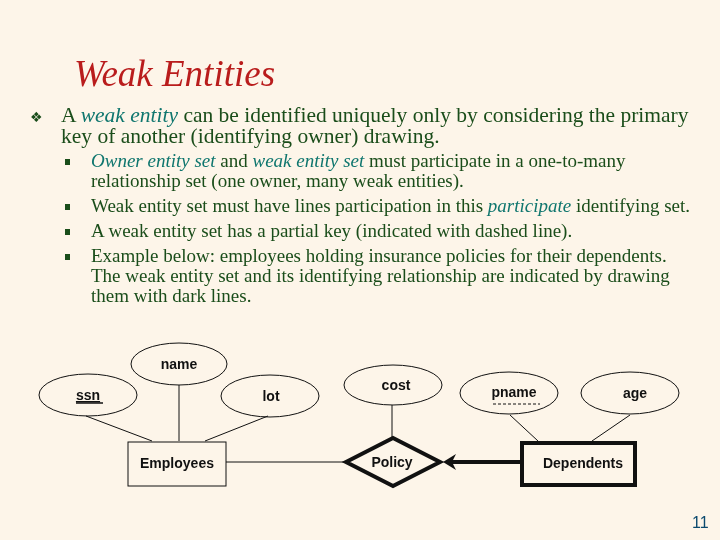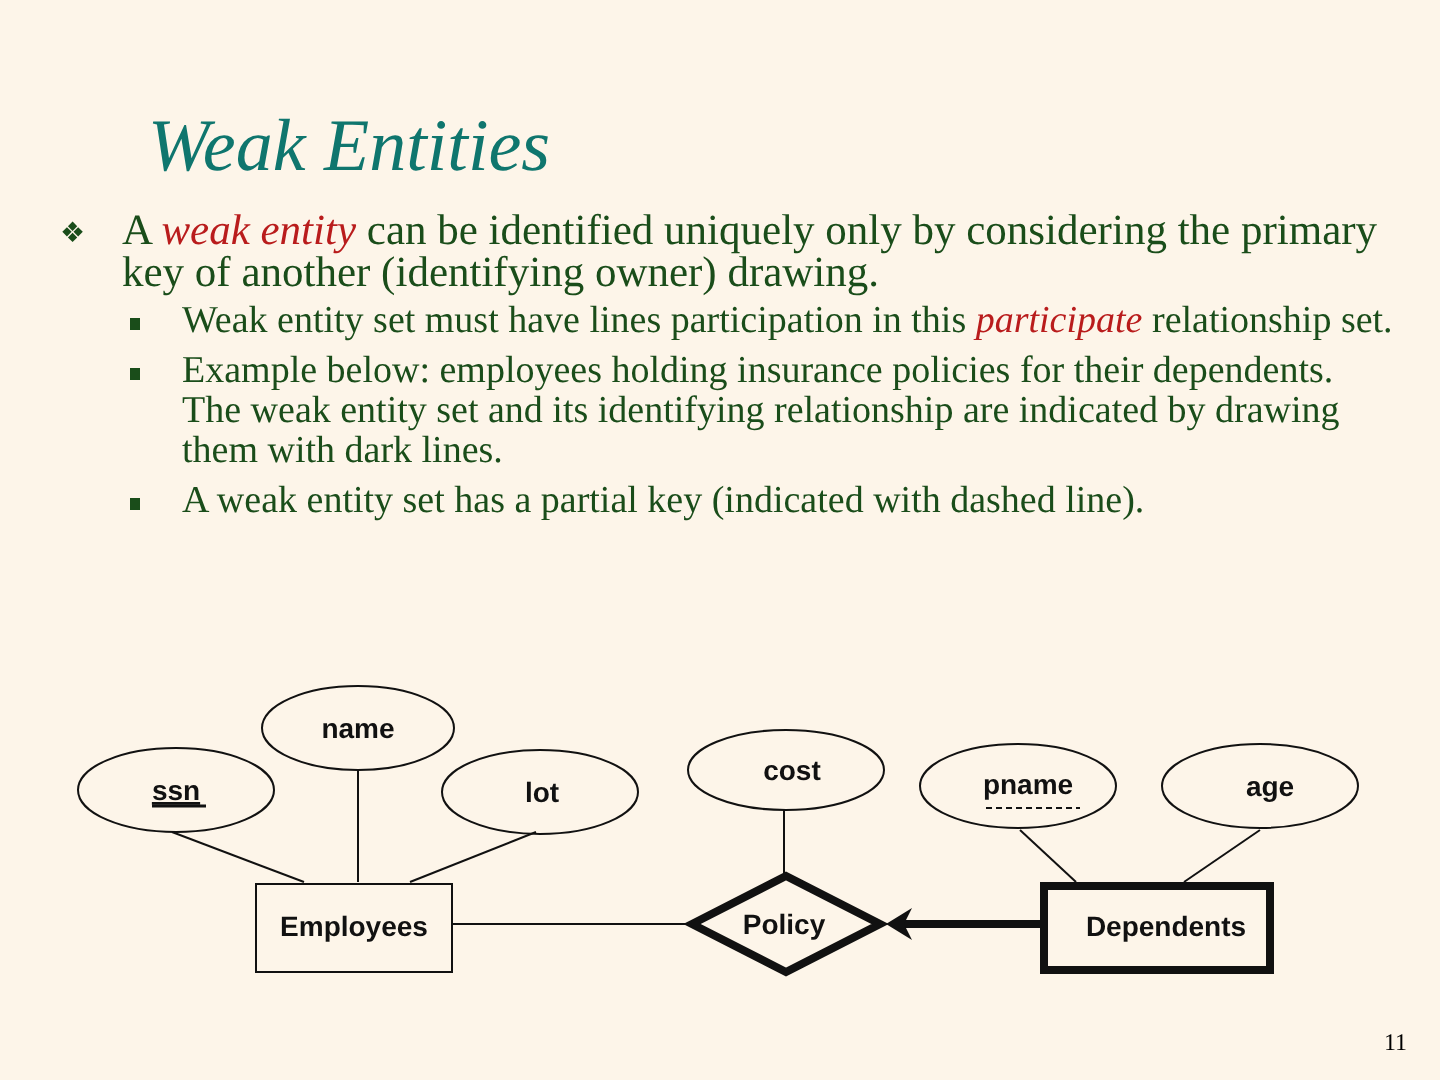--- a/index.html
+++ b/index.html
@@ -1,45 +1,46 @@
 <!DOCTYPE html>
 <html><head>
 <meta charset="utf-8">
 <style>
   html, body { margin:0; padding:0; }
   body { width:720px; height:540px; background:#fdf5e9; position:relative; overflow:hidden;
          font-family:"Liberation Serif", "DejaVu Serif", serif; }
-  .title { position:absolute; left:74px; top:52px; font-size:37px; font-style:italic; color:#0f766e;
+  .title { position:absolute; left:74px; top:52px; font-size:37px; font-style:italic; color:#b91c1c;
            font-family:"Liberation Serif", serif; }
-  .red { color:#b91c1c; font-style:italic; }
+  .red { color:#0f766e; font-style:italic; }
   .it { }
   .b1 { position:absolute; left:30px; top:105px; width:680px; font-size:21.5px; line-height:21px; color:#1a4d1a; }
   .b1 .dia { position:absolute; left:0; top:2px; font-size:14px; color:#1a4d1a; }
   .b1 .txt { margin-left:31px; }
   .subs { position:absolute; left:60px; top:151px; width:640px; font-size:19px; line-height:20px; color:#1a4d1a; }
   .sub { position:relative; padding-left:31px; margin-bottom:5px; }
   .sub .sq { position:absolute; left:5px; top:8px; width:5px; height:6px; background:#1a4d1a; }
   .diag { position:absolute; left:0; top:0; }
   .node-text { font-family:"Liberation Sans", "DejaVu Sans", sans-serif; font-weight:bold; font-size:14px; fill:#111; }
-  .pnum { position:absolute; left:692px; top:514px; font-family:Liberation Serif, serif; font-size:12px; color:#000000; }
+  .pnum { position:absolute; left:692px; top:514px; font-family:Liberation Sans, sans-serif; font-size:16px; color:#0c4a6e; }
 </style>
 </head>
 <body>
 
 <div class="title">Weak Entities</div>
 
 <div class="b1">
   <span class="dia">❖</span>
   <div class="txt"><span>A </span><span class="red">weak entity</span><span> can be identified uniquely only by considering the primary key of another (</span><span class="it">identifying owner</span><span>) drawing.</span></div>
 </div>
 
 <div class="subs">
-  <div class="sub"><span class="sq"></span><span>Weak entity set must have lines participation in this </span><span class="red">participate</span><span> relationship set.</span></div>
+  <div class="sub"><span class="sq"></span><span class="red">Owner entity set</span><span> and </span><span class="red">weak entity set</span><span> must participate in a one-to-many relationship set (one owner, many weak entities).</span></div>
+  <div class="sub"><span class="sq"></span><span>Weak entity set must have lines participation in this </span><span class="red">participate</span><span> identifying set.</span></div>
+  <div class="sub"><span class="sq"></span><span>A weak entity set has a partial key (indicated with dashed line).</span></div>
   <div class="sub"><span class="sq"></span><span>Example below: employees holding insurance policies for their dependents. The weak entity set and its identifying relationship are indicated by drawing them with dark lines.</span></div>
-  <div class="sub"><span class="sq"></span><span>A weak entity set has a partial key (indicated with dashed line).</span></div>
 </div>
 
 <svg class="diag" width="720" height="540">
   <g stroke="#111" fill="none" stroke-width="1">
     <line x1="86" y1="416" x2="152" y2="441"></line>
     <line x1="179" y1="385" x2="179" y2="441"></line>
     <line x1="268" y1="416" x2="205" y2="441"></line>
     <line x1="226" y1="462" x2="345" y2="462"></line>
     <line x1="392" y1="405" x2="392" y2="437"></line>
     <line x1="510" y1="415" x2="538" y2="441"></line>

